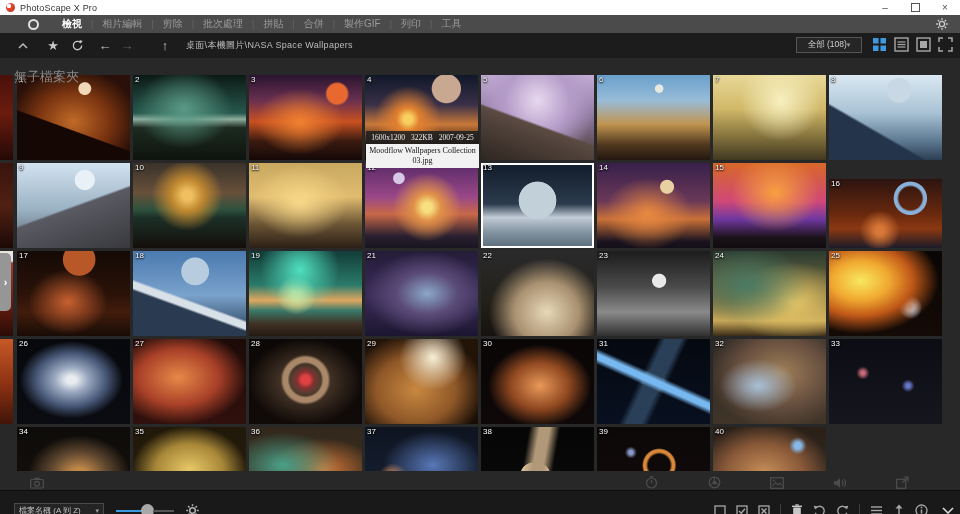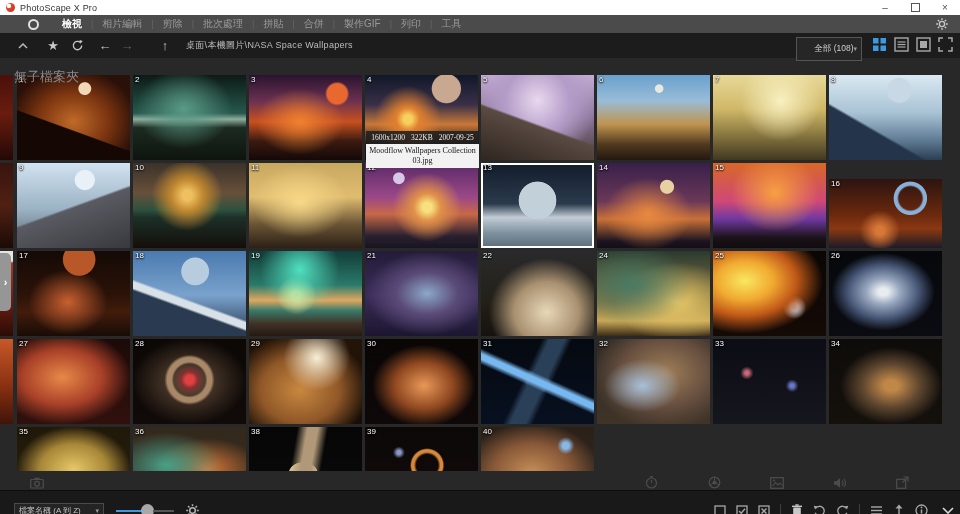--- a/index.html
+++ b/index.html
@@ -22,22 +22,22 @@
   .mitem.active{color:#ffffff;font-weight:bold}
   .msep{color:#666;font-size:9px}
   .menugear{margin-left:auto;margin-right:12px;display:flex}
 
   
   .toolbar{position:absolute;top:33px;left:0;width:960px;height:25px;background:#1c1c1c;display:flex;align-items:center;z-index:20}
   .tbtn{color:#c8c8c8;font-size:12px;display:flex;align-items:center;justify-content:center;width:22px;height:20px}
   .tbtn.dim{color:#5c5c5c}
   .tbtn svg{display:block}
   .path{color:#bdbdbd;font-size:9px;margin-left:10px;letter-spacing:.3px}
-  .filterbox{position:absolute;right:98px;top:4px;width:66px;height:24px;background:#262626;border:1px solid #555;
-             display:flex;align-items:center;justify-content:flex-end;padding:0 4px;box-sizing:border-box}
+  .filterbox{position:absolute;right:98px;top:4px;width:66px;height:16px;background:#262626;border:1px solid #555;
+             display:flex;align-items:center;justify-content:center;padding:0 4px;box-sizing:border-box}
   .filterbox .val{color:#cfcfcf;font-size:8.5px}
   .filterbox .caret{color:#9a9a9a;font-size:7px}
   .viewbtns{position:absolute;right:6px;top:3px;display:flex;gap:5px}
   .vbtn{width:17px;height:17px;display:flex;align-items:center;justify-content:center}
 
   
   .subfolders{position:absolute;top:68px;left:14px;font-size:13px;color:#8a8a8a;z-index:5}
 
   
   .sliver{position:absolute;left:0;width:13px;height:85px;z-index:3}
@@ -258,20 +258,23 @@
       </div>
       <div class="thumb" style="background: radial-gradient(at 45% 22%, rgb(80, 224, 192) 0%, transparent 45%), radial-gradient(circle at 42% 52%, rgb(248, 224, 144) 0px, rgb(248, 224, 144) 5%, transparent 25%), linear-gradient(rgb(18, 60, 56) 0%, rgb(42, 122, 106) 40%, rgb(224, 168, 96) 58%, rgb(58, 122, 106) 70%, rgb(64, 48, 36) 86%, rgb(36, 26, 18) 100%);">
         <span class="tnum">19</span>
       </div>
       <div class="thumb" style="background: radial-gradient(at 55% 50%, rgb(140, 168, 200) 0%, rgb(90, 74, 120) 35%, transparent 70%), linear-gradient(rgb(36, 28, 56) 0%, rgb(58, 44, 88) 52%, rgb(28, 22, 48) 100%);">
         <span class="tnum">21</span>
       </div>
       <div class="thumb" style="background: radial-gradient(at 58% 72%, rgb(232, 216, 184) 0%, rgb(168, 144, 112) 35%, transparent 62%), linear-gradient(rgb(42, 42, 44) 0%, rgb(34, 32, 24) 60%, rgb(22, 18, 16) 100%);">
         <span class="tnum">22</span>
       </div>
+      <div class="thumb" style="background: radial-gradient(circle at 55% 35%, rgb(232, 232, 232) 0px, rgb(232, 232, 232) 8%, transparent 9%), linear-gradient(rgb(28, 28, 28) 0%, rgb(74, 74, 74) 42%, rgb(138, 138, 138) 72%, rgb(48, 48, 48) 100%);">
+        <span class="tnum">23</span>
+      </div>
       <div class="thumb" style="background: radial-gradient(at 30% 40%, rgb(74, 122, 100) 0%, transparent 55%), radial-gradient(at 70% 60%, rgb(232, 200, 104) 0%, transparent 55%), linear-gradient(rgb(42, 58, 48) 0%, rgb(138, 120, 64) 60%, rgb(200, 168, 88) 82%, rgb(58, 44, 24) 100%);">
         <span class="tnum">24</span>
       </div>
       <div class="thumb" style="background: radial-gradient(at 28% 35%, rgb(248, 232, 96) 0%, rgb(240, 168, 48) 25%, rgb(192, 88, 24) 45%, transparent 68%), radial-gradient(circle at 72% 66%, rgb(184, 216, 248) 0px, rgb(184, 216, 248) 4%, transparent 12%), linear-gradient(rgb(10, 6, 4) 0%, rgb(20, 10, 6) 100%);">
         <span class="tnum">25</span>
       </div>
       <div class="thumb" style="background: radial-gradient(at 48% 48%, rgb(232, 236, 240) 0px, rgb(232, 236, 240) 6%, rgb(154, 168, 192) 20%, rgb(72, 88, 120) 42%, transparent 62%), linear-gradient(rgb(6, 8, 12) 0%, rgb(10, 12, 18) 100%);">
         <span class="tnum">26</span>
       </div>
       <div class="thumb" style="background: radial-gradient(at 40% 45%, rgb(232, 136, 72) 0%, rgb(168, 64, 40) 42%, transparent 72%), linear-gradient(rgb(28, 10, 8) 0%, rgb(48, 16, 12) 100%);">
@@ -296,20 +299,23 @@
         <span class="tnum">33</span>
       </div>
       <div class="thumb" style="background: radial-gradient(at 55% 55%, rgb(192, 136, 72) 0px, rgb(192, 136, 72) 8%, rgb(96, 72, 48) 32%, transparent 58%), linear-gradient(rgb(14, 12, 10) 0%, rgb(20, 16, 12) 100%);">
         <span class="tnum">34</span>
       </div>
       <div class="thumb" style="background: radial-gradient(rgb(232, 200, 104) 0%, rgb(168, 136, 56) 42%, transparent 72%), linear-gradient(rgb(32, 24, 8) 0%, rgb(42, 32, 16) 100%);">
         <span class="tnum">35</span>
       </div>
       <div class="thumb" style="background: radial-gradient(at 30% 45%, rgb(72, 160, 136) 0%, transparent 50%), radial-gradient(at 65% 50%, rgb(216, 120, 56) 0%, transparent 52%), linear-gradient(rgb(50, 40, 28) 0%, rgb(64, 48, 32) 100%);">
         <span class="tnum">36</span>
+      </div>
+      <div class="thumb" style="background: radial-gradient(at 60% 45%, rgb(88, 120, 184) 0%, transparent 52%), radial-gradient(circle at 25% 60%, rgb(216, 136, 72) 0px, rgb(216, 136, 72) 4%, transparent 15%), linear-gradient(rgb(14, 20, 32) 0%, rgb(26, 36, 56) 100%);">
+        <span class="tnum">37</span>
       </div>
       <div class="thumb" style="background: linear-gradient(100deg, transparent 38%, rgb(176, 152, 120) 46%, rgb(176, 152, 120) 54%, transparent 62%), radial-gradient(at 48% 55%, rgb(216, 192, 152) 0px, rgb(216, 192, 152) 17%, transparent 18%), linear-gradient(rgb(6, 6, 6) 0%, rgb(10, 10, 10) 100%);">
         <span class="tnum">38</span>
       </div>
       <div class="thumb" style="background: radial-gradient(circle at 55% 45%, transparent 0px, transparent 14%, rgb(216, 136, 56) 17%, rgb(216, 136, 56) 20%, transparent 22%), radial-gradient(circle at 30% 30%, rgb(136, 152, 200) 0px, rgb(136, 152, 200) 2%, transparent 6%), linear-gradient(rgb(12, 8, 8) 0%, rgb(18, 12, 10) 100%);">
         <span class="tnum">39</span>
       </div>
       <div class="thumb" style="background: radial-gradient(circle at 75% 22%, rgb(136, 184, 232) 0px, rgb(136, 184, 232) 3%, transparent 8%), radial-gradient(at 45% 55%, rgb(200, 144, 88) 0%, rgb(136, 88, 56) 45%, transparent 78%), linear-gradient(rgb(42, 32, 24) 0%, rgb(56, 48, 40) 100%);">
         <span class="tnum">40</span>
       </div>

